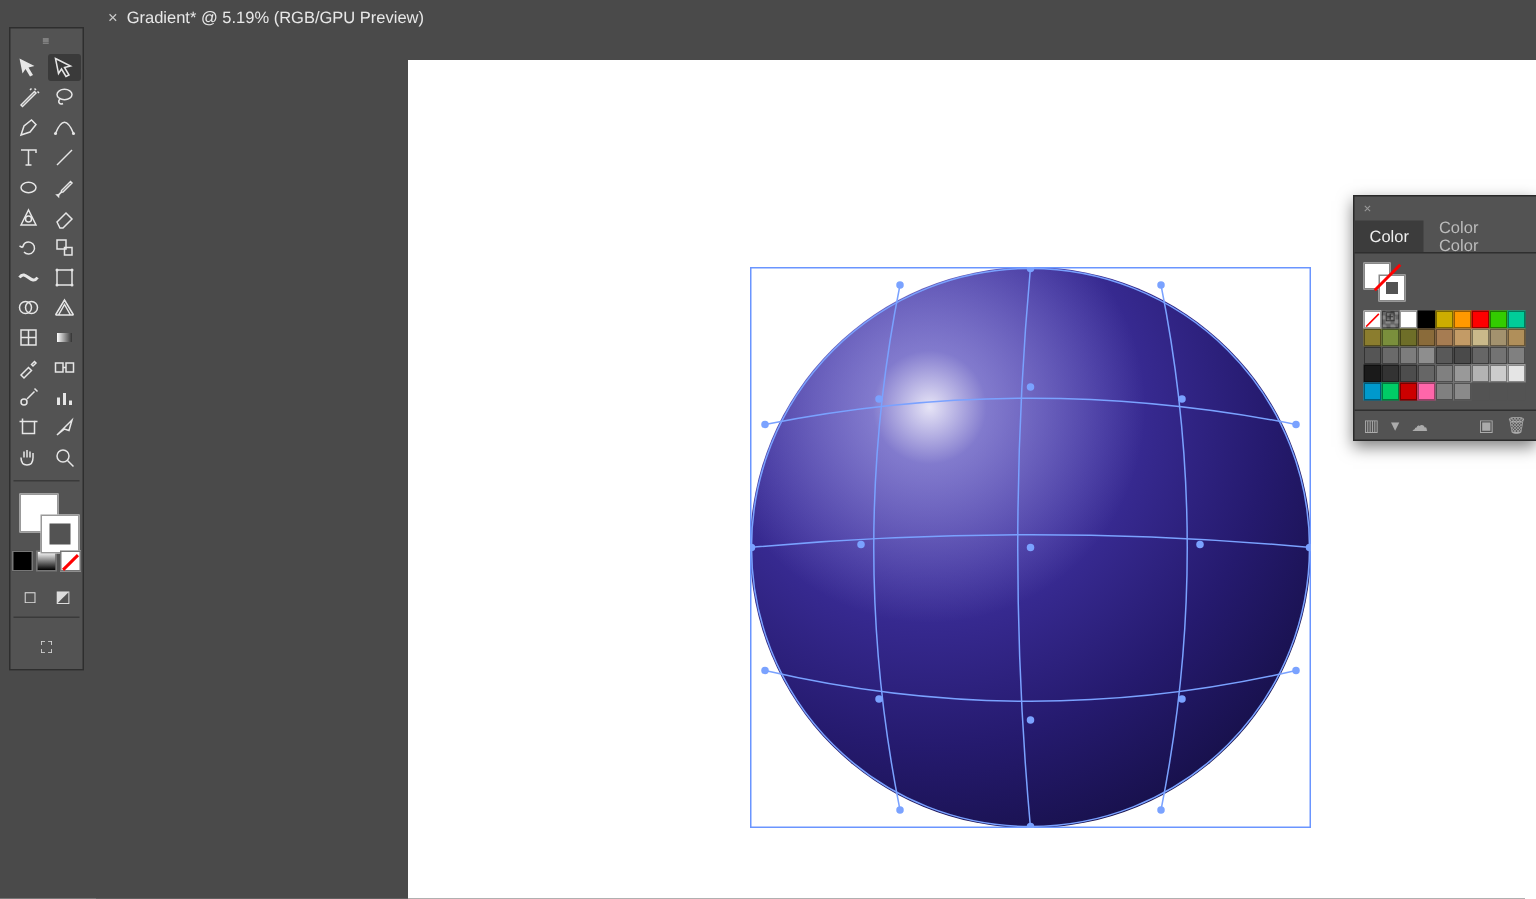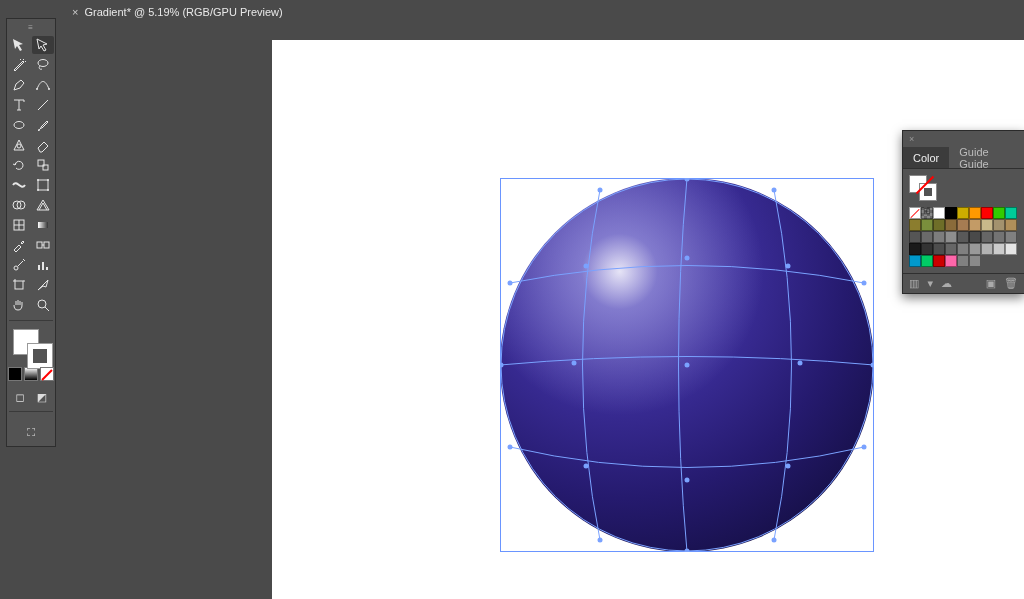--- a/index.html
+++ b/index.html
@@ -321,21 +321,21 @@
     </svg>
   </div>
 </div>
 
 <div class="color-panel">
   <div class="panel-topbar">
     <span style="cursor:pointer">×</span>
   </div>
   <div class="panel-tabs">
     <div class="ptab active">Color</div>
-    <div class="ptab">Guide Guide</div>
+    <div class="ptab">Color Color</div>
   </div>
   <div class="panel-body">
     <div class="fillstroke-mini">
       <div class="mini-fill"></div>
       <div class="mini-stroke"></div>
       <div class="mini-slash"></div>
     </div>
     <div class="swatch-grid" id="swatch-grid">
         <div class="sw none"></div>
         <div class="sw reg"></div>

